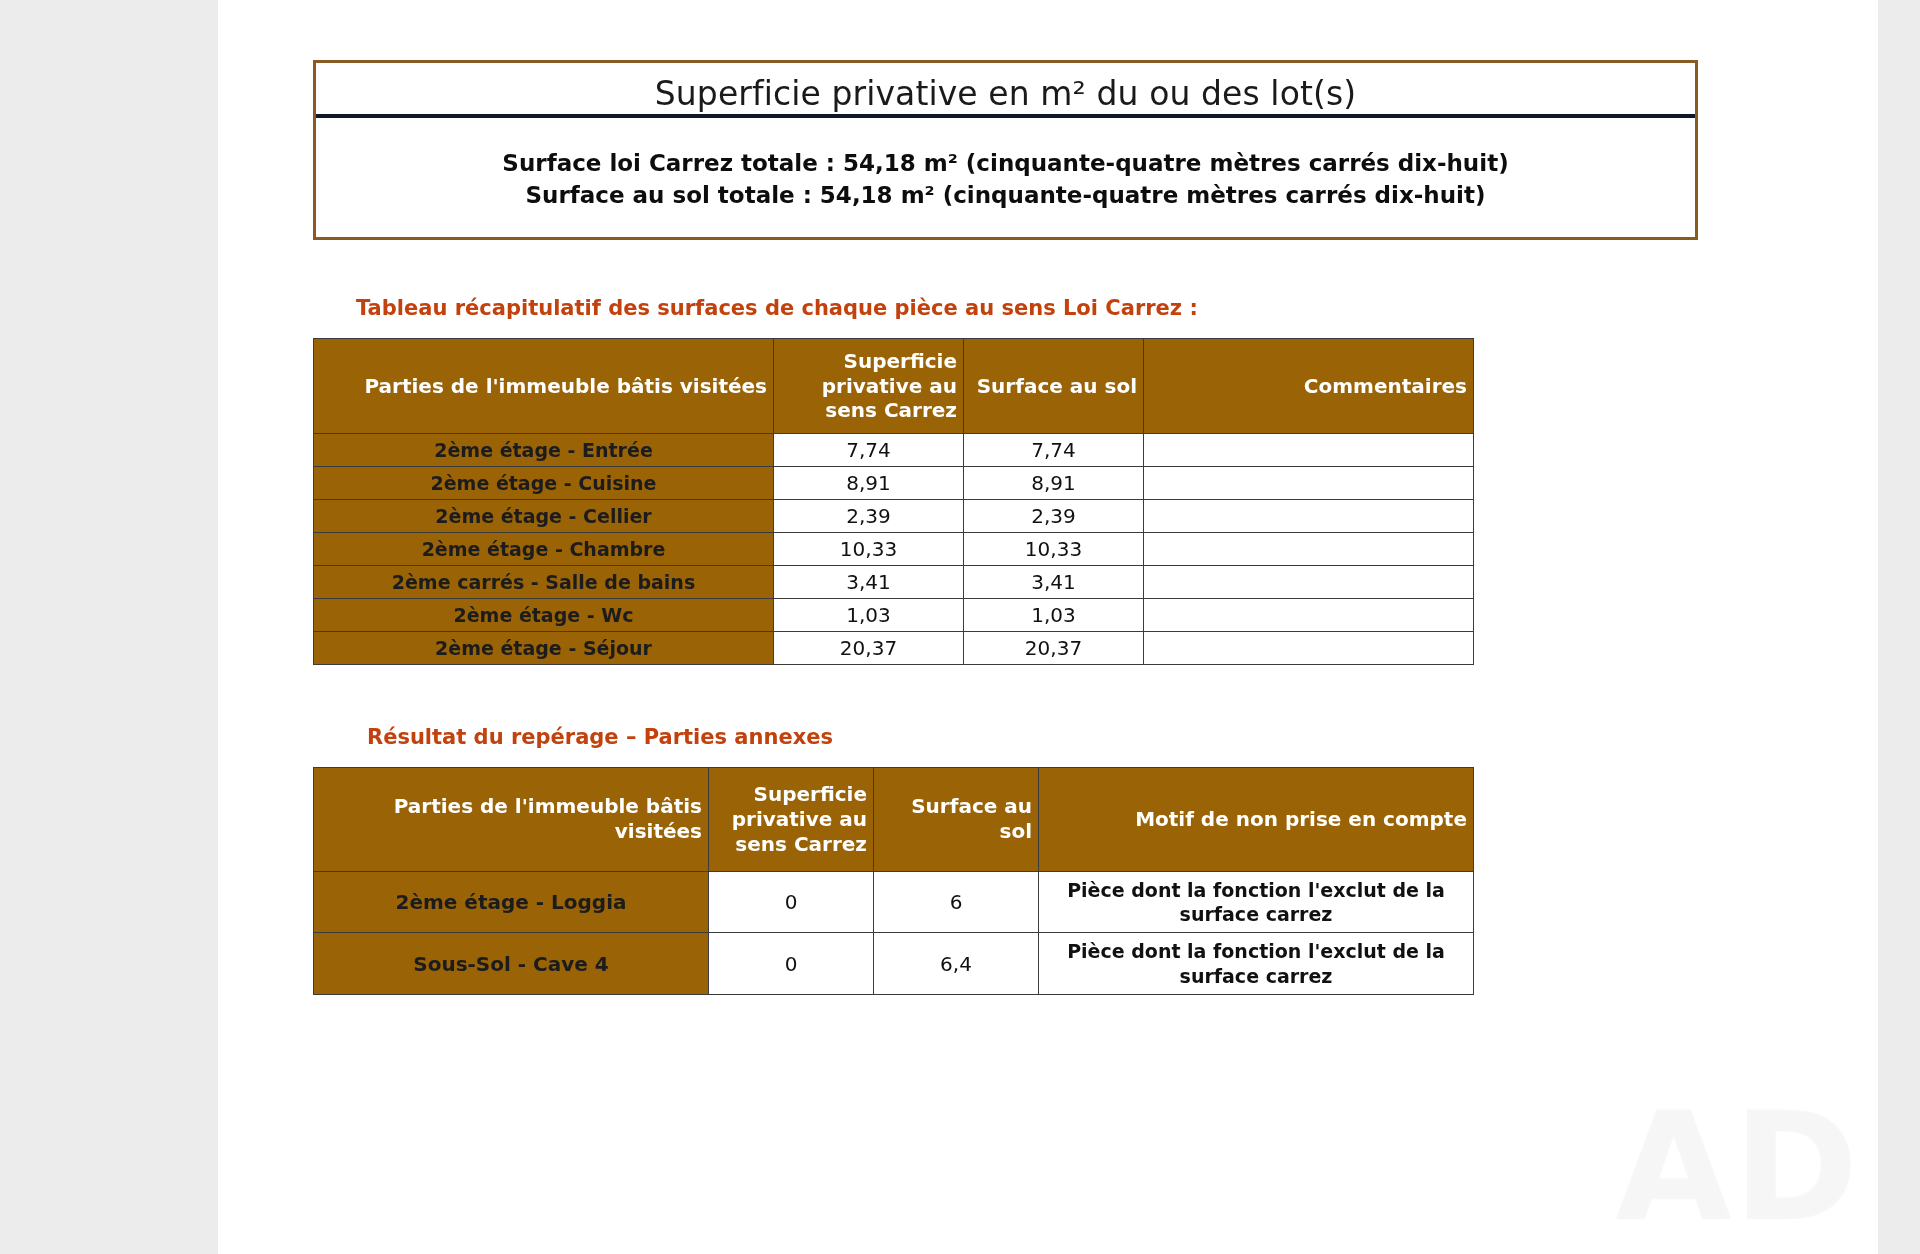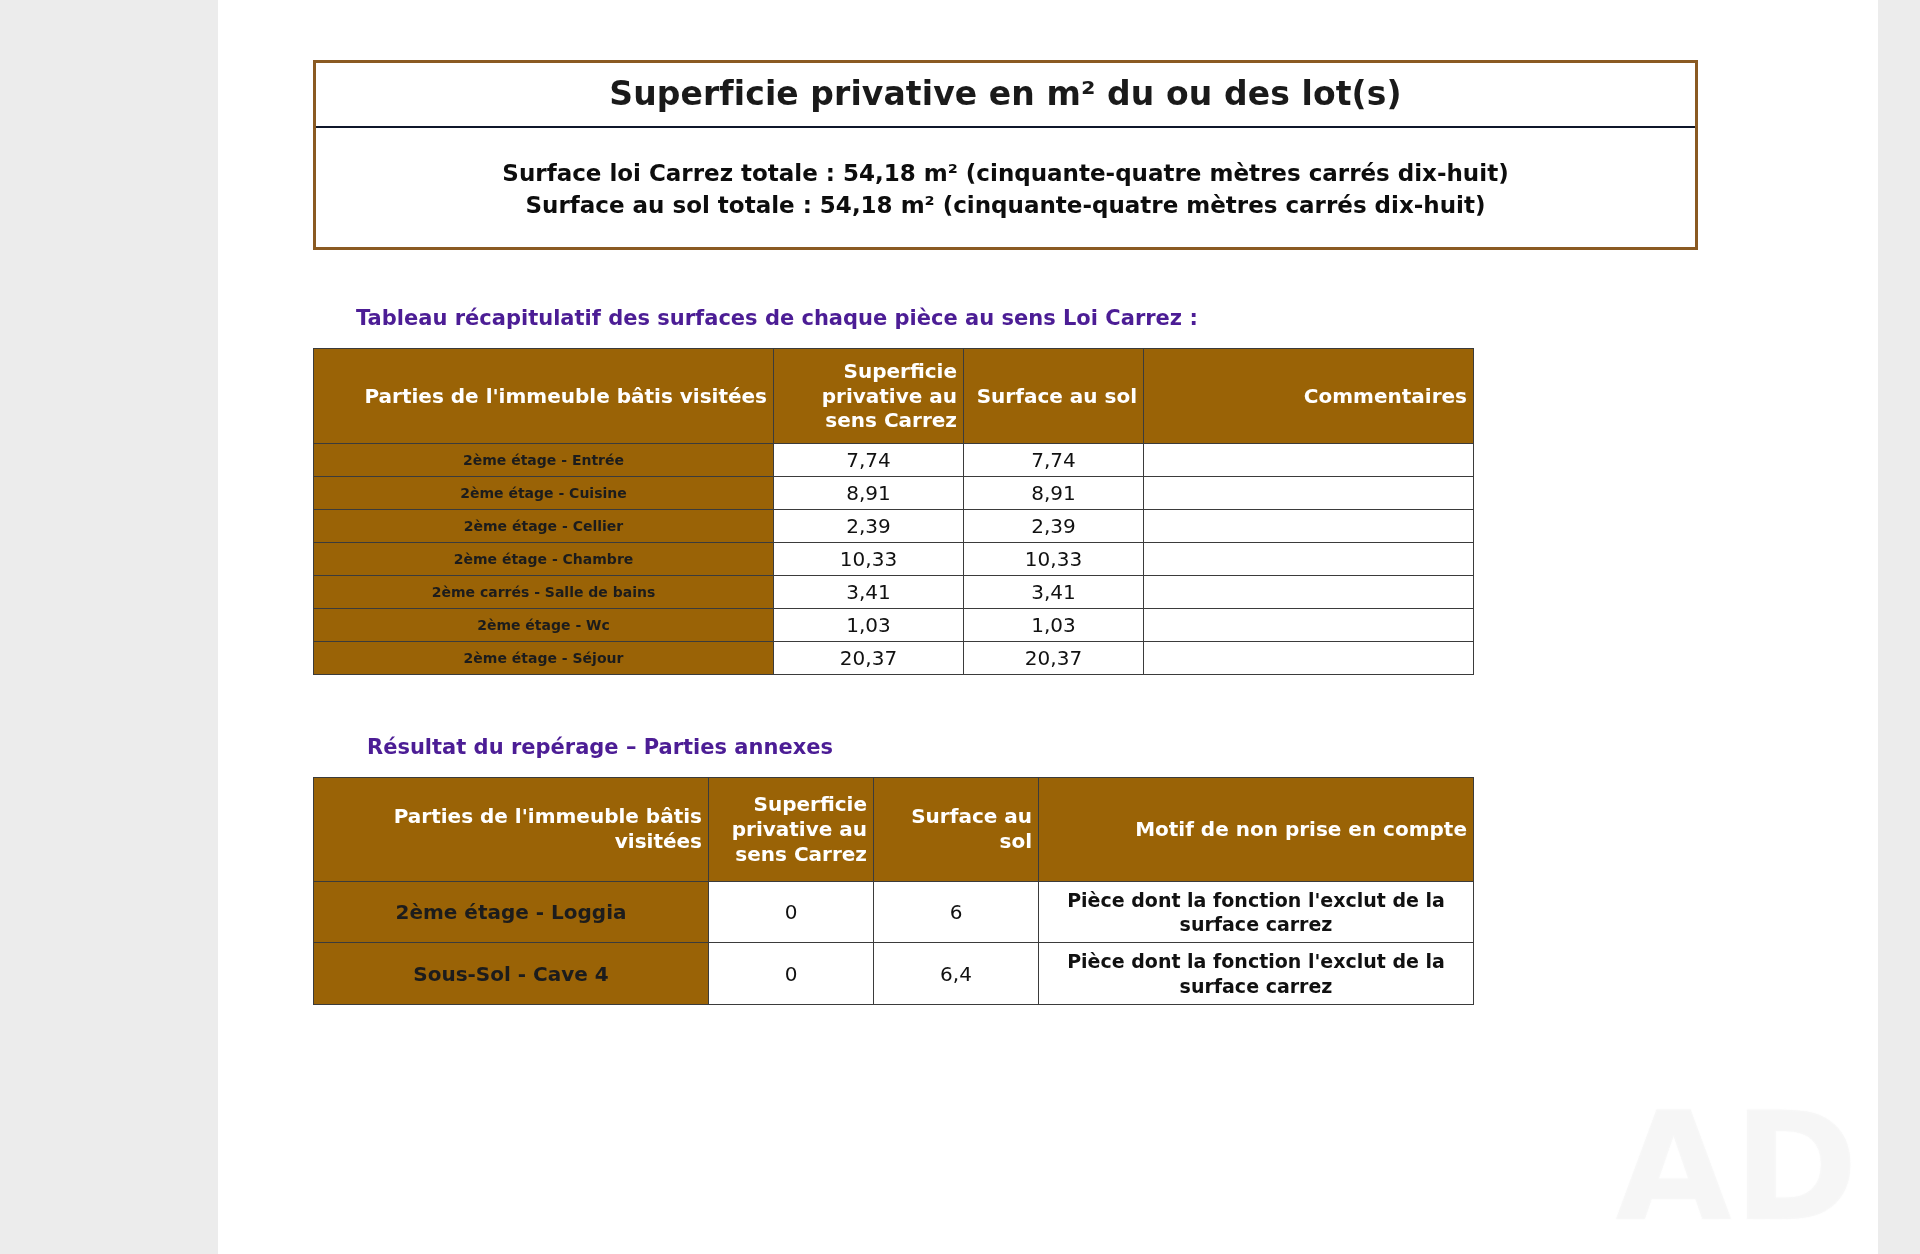--- a/index.html
+++ b/index.html
@@ -44,41 +44,41 @@
 
   
   .header-box {
     border: 3px solid #8a5a22;
     background: #ffffff;
   }
   .header-title {
     text-align: center;
     font-size: 33px;
     color: #1a1a1a;
-    padding: 11px 10px 13px 10px;
-    border-bottom: 2px solid #0f172a;
-    font-weight: 700;
+    padding: 11px 10px 1px 10px;
+    border-bottom: 4px solid #0f172a;
+    font-weight: 400;
     letter-spacing: .1px;
   }
   .header-body {
     padding: 30px 10px 26px 10px;
     text-align: center;
   }
   .header-body div {
     font-size: 23px;
     font-weight: bold;
     color: #0d0d0d;
     line-height: 1.38;
   }
 
   
   .section-title {
     font-size: 21px;
     font-weight: bold;
-    color: #4c1d95;
+    color: #c2410c;
     margin: 0;
   }
   .st1 { margin-top: 56px; margin-left: 43px; }
   .st2 { margin-top: 60px; margin-left: 54px; }
 
   
   table {
     border-collapse: collapse;
     table-layout: fixed;
     width: 1160px;
@@ -94,21 +94,21 @@
     font-weight: bold;
     font-size: 20px;
     text-align: right;
     line-height: 1.22;
     padding: 10px 6px;
   }
   .row-label {
     background: #9a6306;
     color: #1c1c1c;
     font-weight: bold;
-    font-size: 14px;
+    font-size: 19px;
     text-align: center;
     padding: 4px 14px;
   }
   .cell-num {
     background: #ffffff;
     color: #111111;
     font-weight: normal;
     font-size: 20px;
     text-align: center;
     padding: 4px 6px;

